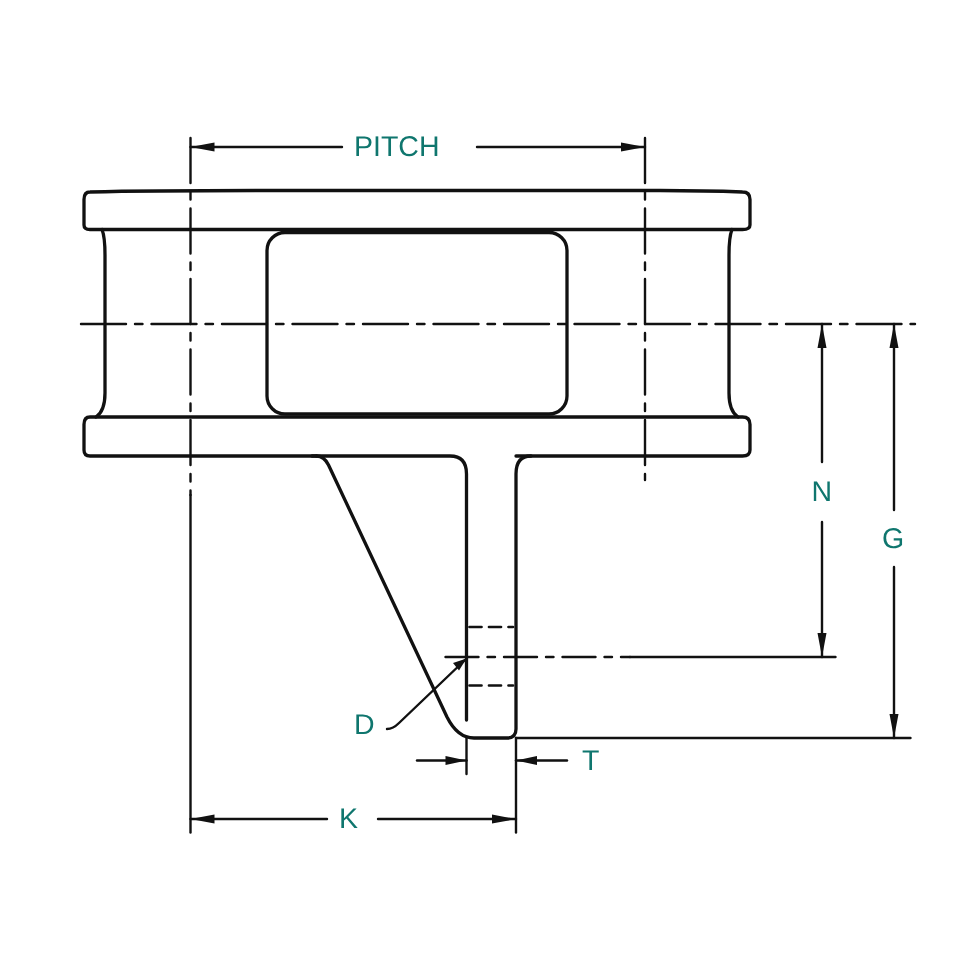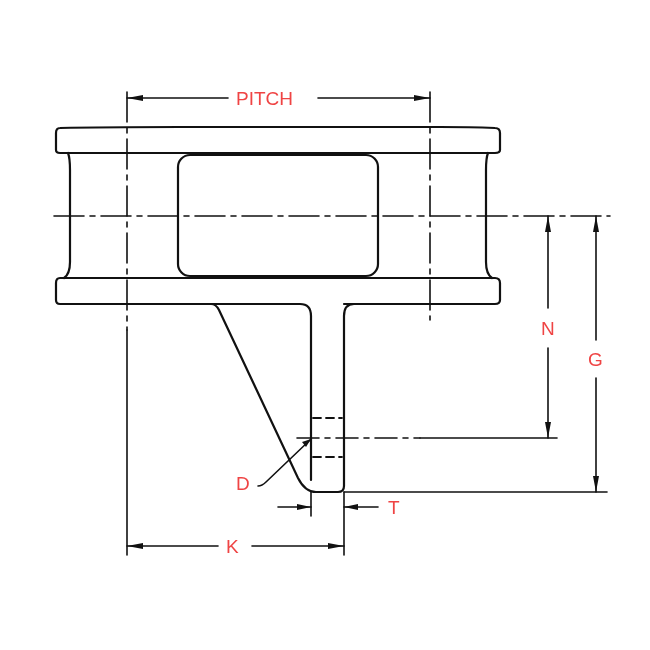--- a/index.html
+++ b/index.html
@@ -2,21 +2,21 @@
 <html><head>
   <meta charset="utf-8">
   <style>
     html, body { margin: 0; padding: 0; background: #ffffff; }
     body { width: 650px; height: 650px; overflow: hidden; position: relative; }
     #drawing { position: absolute; left: 0; top: 0; width: 650px; height: 650px; }
     .label {
       position: absolute;
       font-family: "Liberation Sans", sans-serif;
       font-size: 19px;
-      color: #ef4444;
+      color: #0f766e;
       line-height: 1;
       background: transparent;
     }
   </style>
 </head>
 <body>
 
 <svg id="drawing" viewBox="0 0 650 650" xmlns="http://www.w3.org/2000/svg">
   <g fill="none" stroke="#111111" stroke-width="2.2" stroke-linejoin="round" stroke-linecap="round">
 

